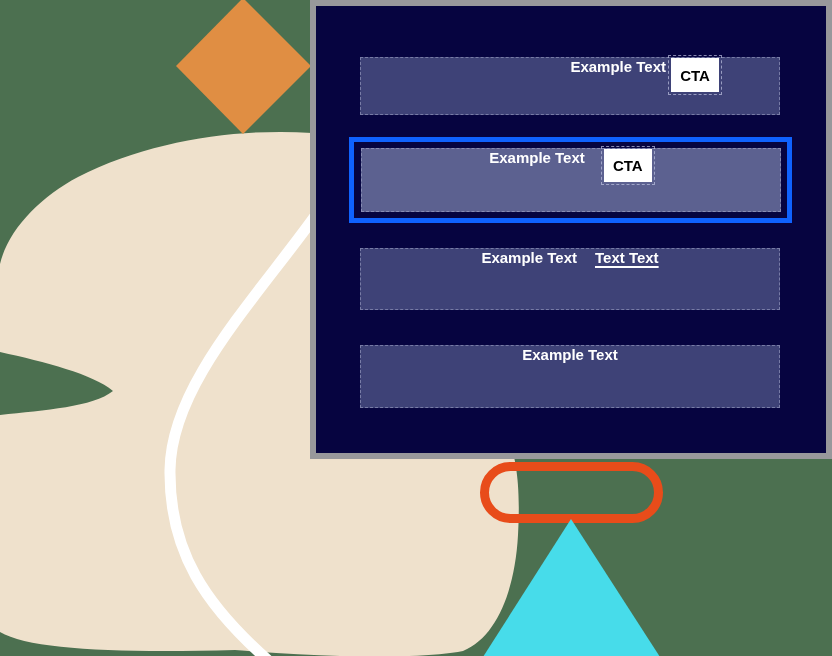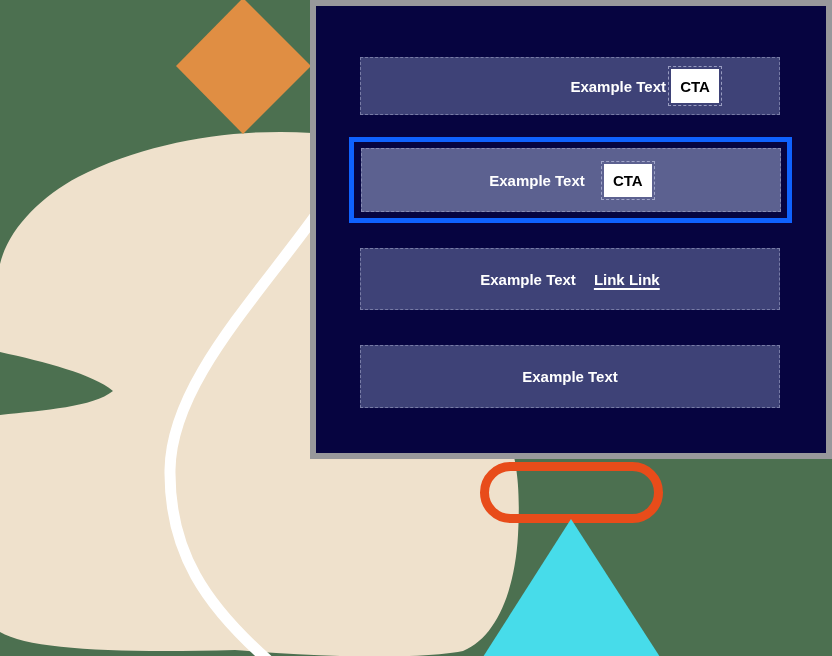--- a/index.html
+++ b/index.html
@@ -20,21 +20,21 @@
     box-sizing:border-box;
     background:#060440;
     border:6px solid #98989b;
   }
   .banner{
     position:absolute;
     box-sizing:border-box;
     background:#3e4277;
     border:1px dashed rgba(190,194,224,0.45);
     display:flex;
-    align-items:center;
+    align-items:flex-start;
     color:#ffffff;
   }
   .banner-label{
     font-size:15px;
     font-weight:700;
     color:#ffffff;
     white-space:nowrap;
   }
   .banner-1{left:44px;top:51px;width:420px;height:58px;justify-content:flex-end;padding-right:60px;}
   .field-input{
@@ -133,21 +133,21 @@
 
     <div class="focus-ring">
       <div class="banner banner-2">
         <span class="banner-label">Example Text</span>
         <button class="cta-btn cta-2">CTA</button>
       </div>
     </div>
 
     <div class="banner banner-3">
       <span class="banner-label">Example Text</span>
-      <a class="text-link">Link Link</a>
+      <a class="text-link">Text Text</a>
     </div>
 
     <div class="banner banner-4">
       <span class="banner-label">Example Text</span>
     </div>
 
   </div>
 </div>
 
 </body></html>

